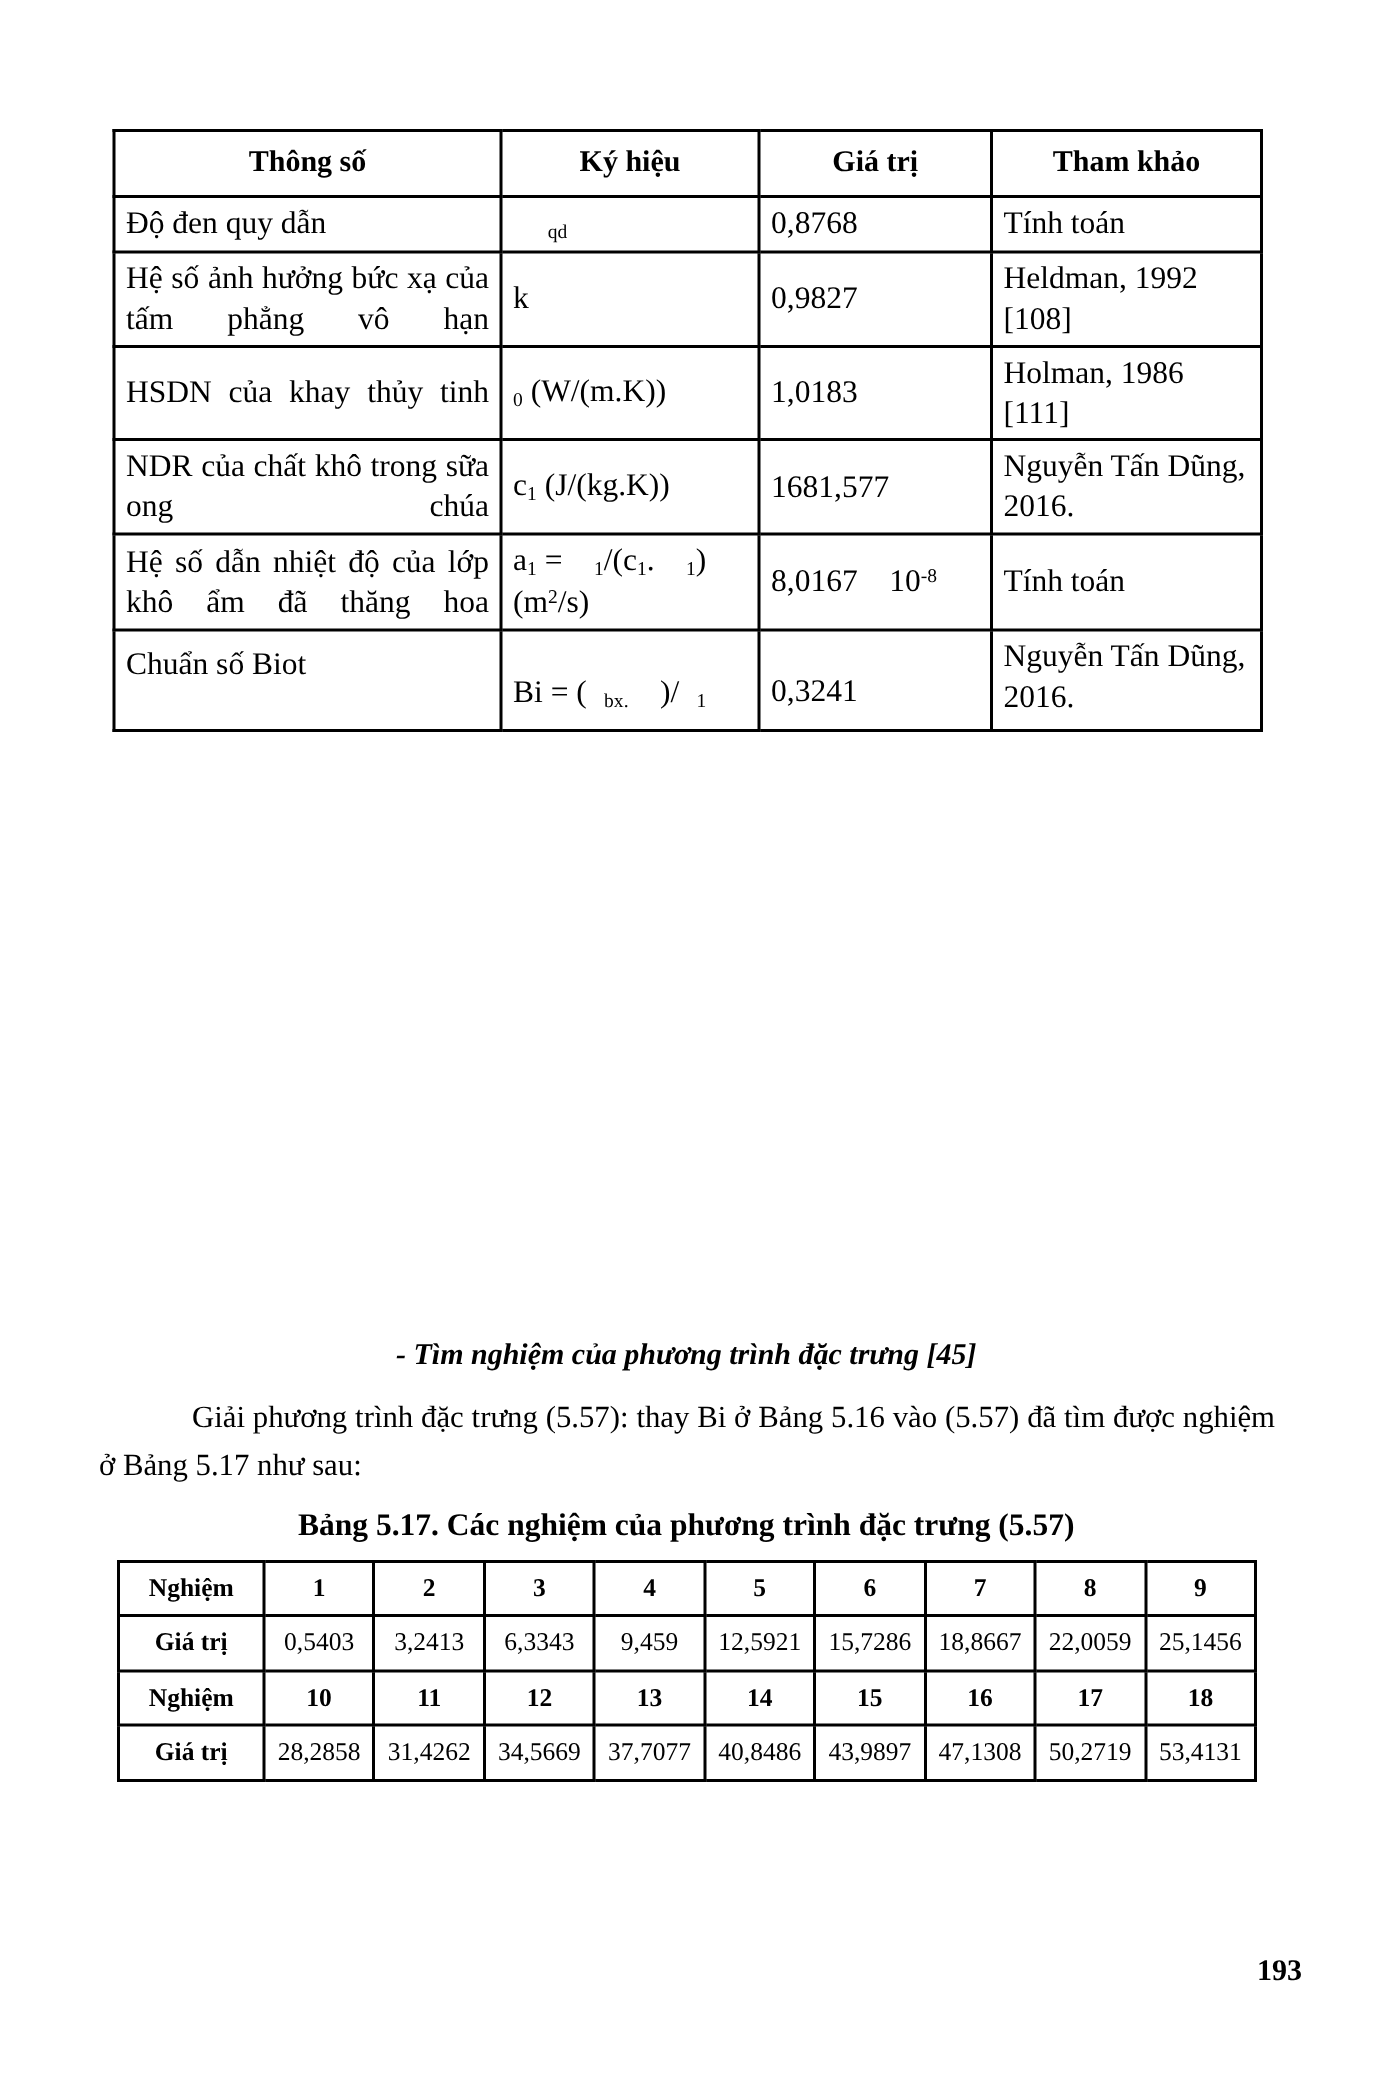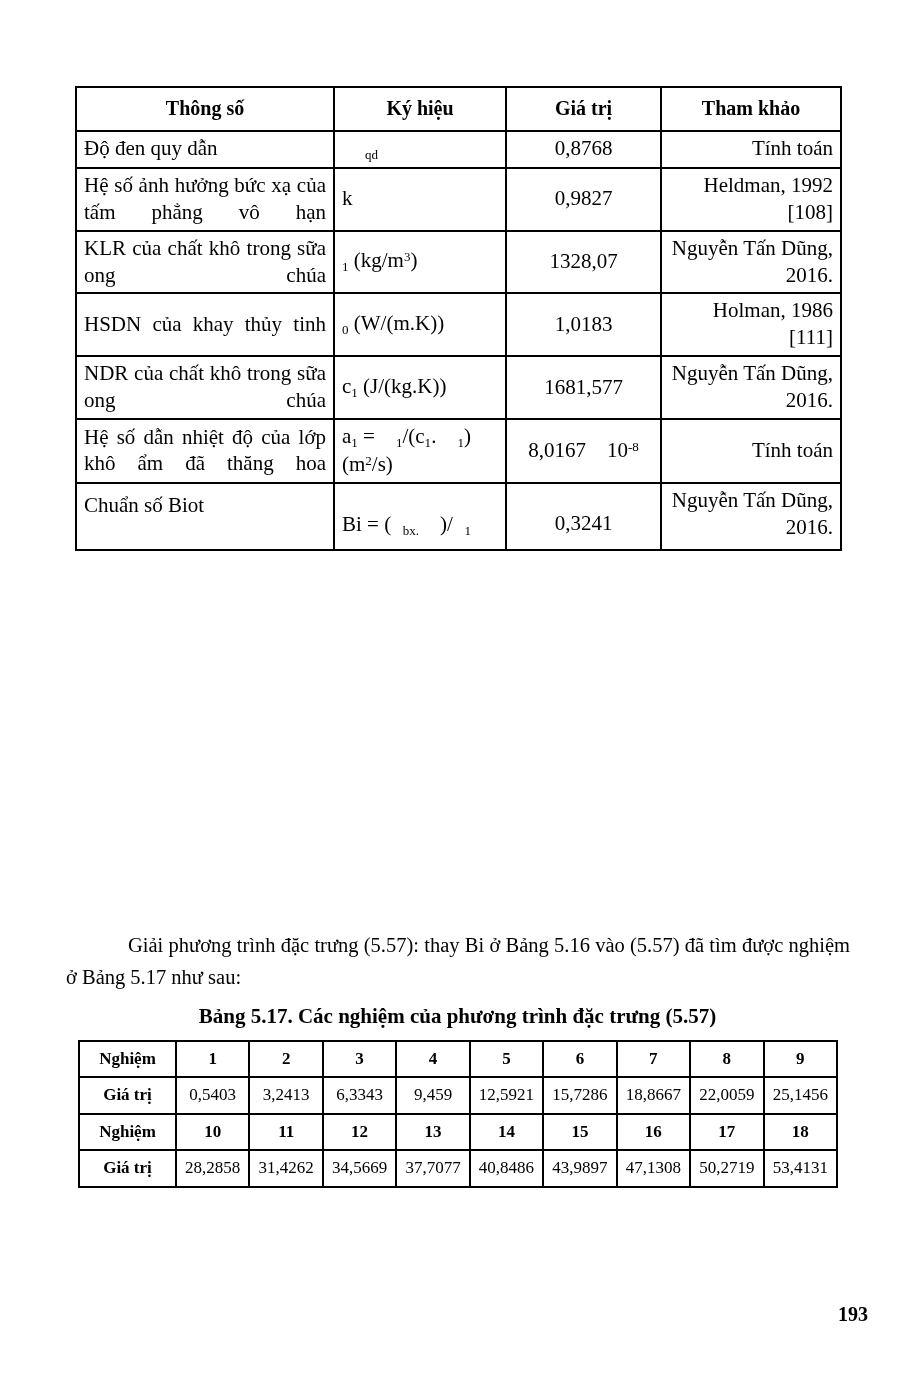--- a/index.html
+++ b/index.html
@@ -56,22 +56,22 @@
   .cell-param {
     text-align: justify;
     text-align-last: justify;
     hyphens: none;
   }
   .cell-param.nojust {
     text-align: left;
     text-align-last: left;
   }
   .cell-symbol { text-align: left; }
-  .cell-value  { text-align: center; }
-  .cell-ref    { text-align: right; }
+  .cell-value  { text-align: left; }
+  .cell-ref    { text-align: left; }
 
   
   .sub {
     font-size: 0.62em;
     vertical-align: -0.28em;
   }
   .sup {
     font-size: 0.62em;
     vertical-align: 0.48em;
   }
@@ -184,26 +184,20 @@
       </tr>
 
       <tr>
         <td class="cell-param">Hệ số ảnh hưởng bức xạ của tấm phẳng vô hạn</td>
         <td class="cell-symbol">k</td>
         <td class="cell-value">0,9827</td>
         <td class="cell-ref">Heldman, 1992 [108]</td>
       </tr>
 
 
-      <tr>
-        <td class="cell-param">KLR của chất khô trong sữa ong chúa</td>
-        <td class="cell-symbol"><span class="sub">1</span> <span>(kg/m</span><span class="sup">3</span><span>)</span></td>
-        <td class="cell-value">1328,07</td>
-        <td class="cell-ref">Nguyễn Tấn Dũng, 2016.</td>
-      </tr>
 
       <tr>
         <td class="cell-param">HSDN của khay thủy tinh</td>
         <td class="cell-symbol"><span class="sub">0</span> <span>(W/(m.K))</span></td>
         <td class="cell-value">1,0183</td>
         <td class="cell-ref">Holman, 1986 [111]</td>
       </tr>
 
 
       <tr>
@@ -226,20 +220,21 @@
 
       <tr>
         <td class="cell-param nojust" style="vertical-align:top;padding-top:8px;border-radius:15px;">Chuẩn số Biot</td>
         <td class="cell-symbol" style="vertical-align:bottom;padding-bottom:10px;"><span>Bi = (</span><span class="gap-s"></span><span class="sub">bx.</span><span class="gap-m"></span><span>)/</span><span class="gap-s"></span><span class="sub">1</span></td>
         <td class="cell-value" style="vertical-align:bottom;padding-bottom:12px;">0,3241</td>
         <td class="cell-ref" style="vertical-align:bottom;padding-bottom:8px;">Nguyễn Tấn Dũng, 2016.</td>
       </tr>
     </tbody>
   </table>
 
+  <div class="heading-italic">- Tìm nghiệm của phương trình đặc trưng [45]</div>
   <div class="para">Giải phương trình đặc trưng (5.57): thay Bi ở Bảng 5.16 vào (5.57) đã tìm được nghiệm ở Bảng 5.17 như sau:</div>
   <div class="table-caption">Bảng 5.17. Các nghiệm của phương trình đặc trưng (5.57)</div>
 
   <table class="roots-table">
     <colgroup>
       <col style="width:97px">
         <col>
         <col>
         <col>
         <col>

